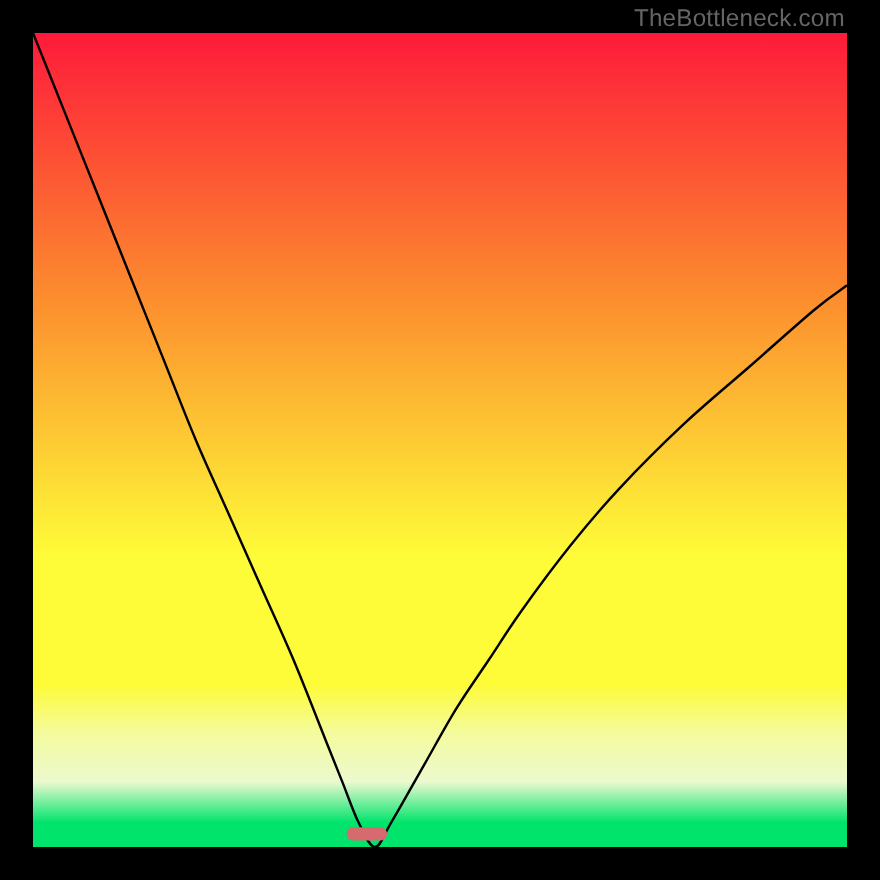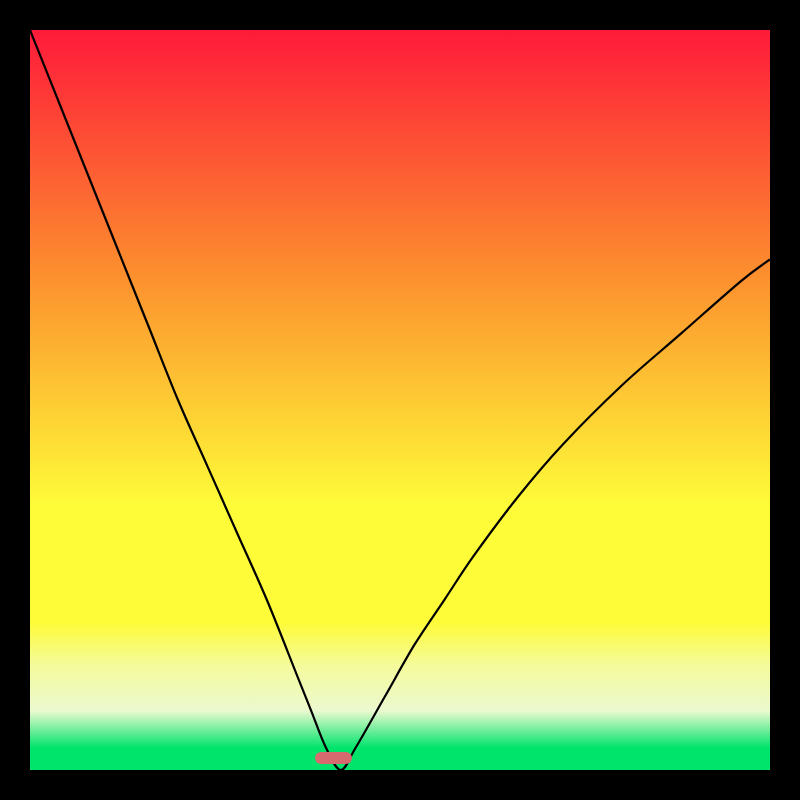--- a/index.html
+++ b/index.html
@@ -52,20 +52,21 @@
     height: 12px;
     border-radius: 6px;
     background: #d76a6e;
   }
 </style>
 </head>
 <body>
 
 <div class="frame">
 
+  <div class="watermark">TheBottleneck.com</div>
 
   <div class="plot">
 
     <svg class="gradient" viewBox="0 0 740 740" preserveAspectRatio="none">
       <defs>
         <linearGradient id="bg-grad" x1="0" y1="0" x2="0" y2="1">
             <stop offset="0%" stop-color="#fe1a3a"></stop>
             <stop offset="33%" stop-color="#fc8f2e"></stop>
             <stop offset="64%" stop-color="#fefb38"></stop>
             <stop offset="80%" stop-color="#fefb38"></stop>

